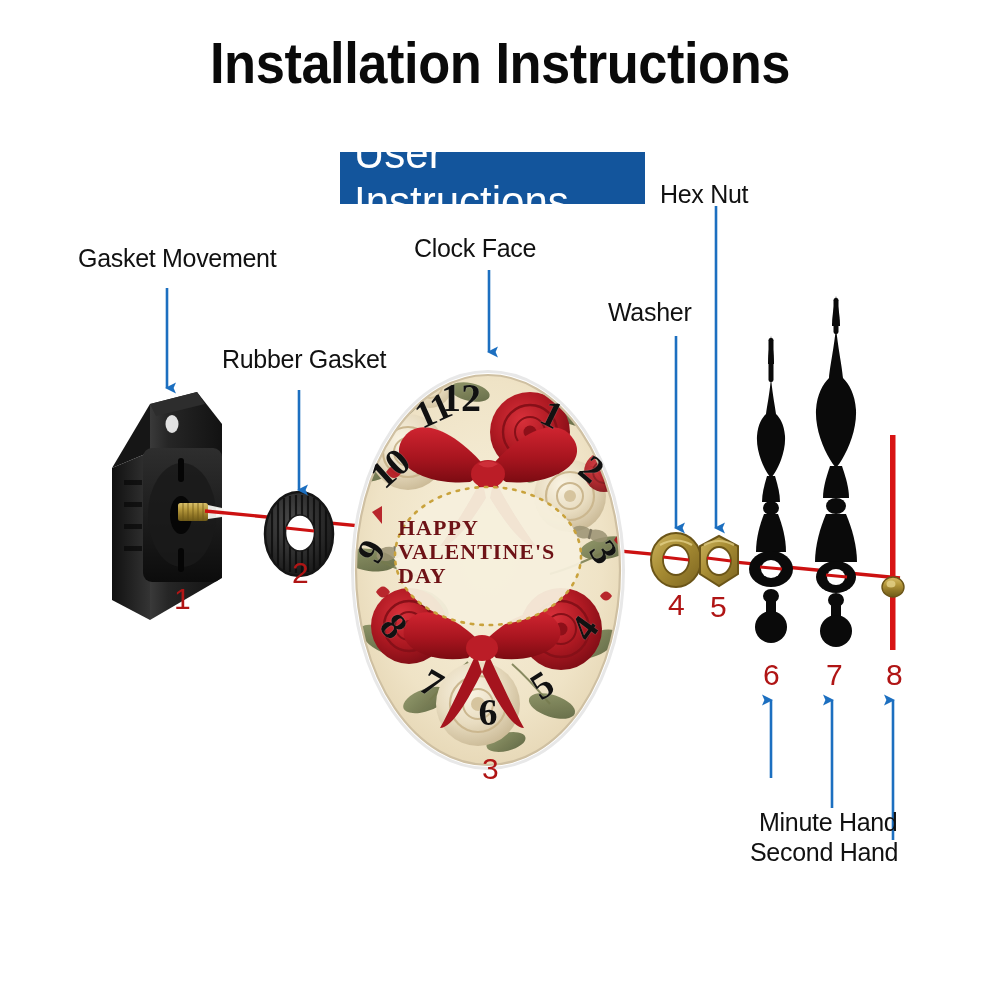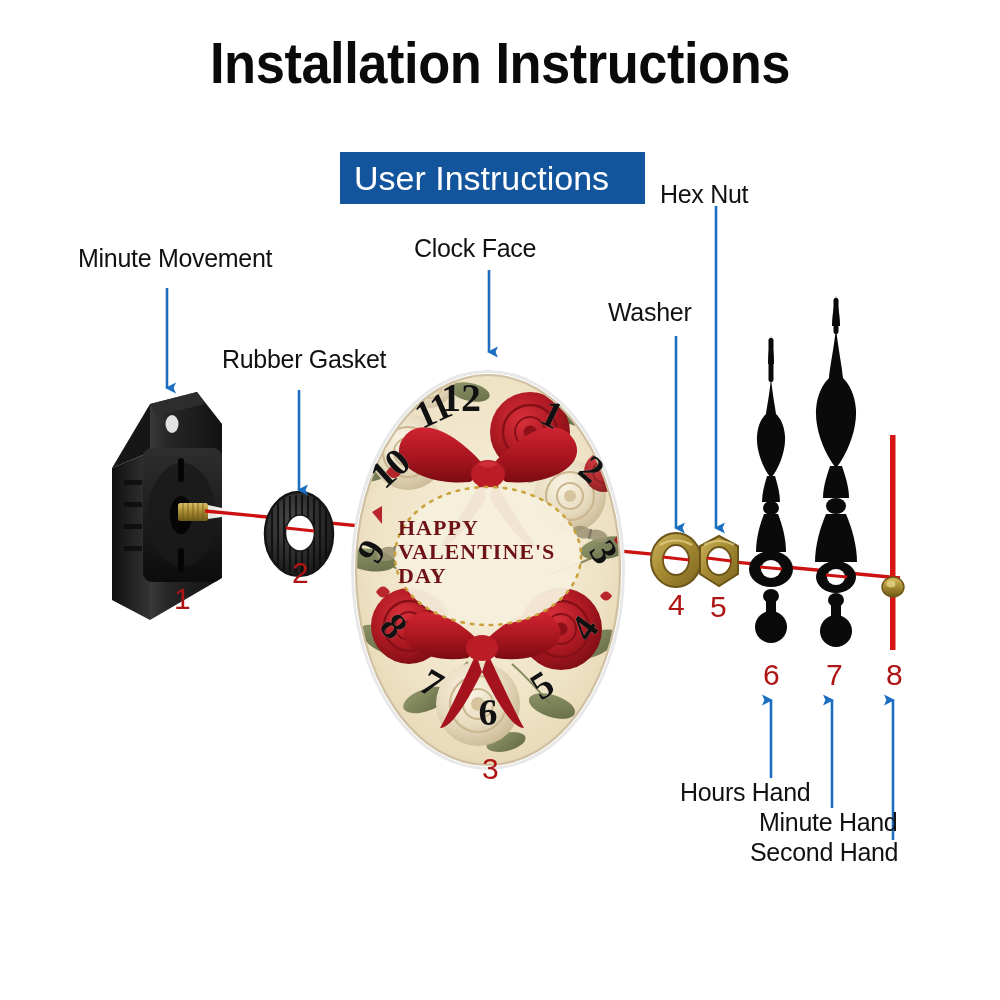--- a/index.html
+++ b/index.html
@@ -24,21 +24,21 @@
     transform:scaleX(0.92);
     white-space:nowrap;
   }
 
   
   .banner{
     position:absolute;left:340px;top:152px;
     width:305px;height:52px;
     background:#13559c;
     color:#ffffff;
-    font-size:34px;
+    font-size:42px;
     font-weight:normal;
     display:flex;align-items:center;
     padding-left:14px;
     box-sizing:border-box;
     letter-spacing:0px;
   }
 
   
   .lbl{
     position:absolute;
@@ -443,26 +443,25 @@
     <div class="cf-num" style="left:370px;top:446px;width:40px;text-align:center;font-size:38px;transform:rotate(-42deg);">10</div>
     <div class="cf-num" style="left:413px;top:388px;width:40px;text-align:center;font-size:38px;transform:rotate(-24deg);">11</div>
   </div>
 
   <div class="cf-center" style="left:398px;top:516px;width:180px;">
     <div style="font-size:22px;">HAPPY</div>
     <div style="font-size:22px;">VALENTINE'S</div>
     <div style="font-size:22px;">DAY</div>
   </div>
 
-  <div class="lbl" style="left:78px;top:244px;">Minute Movement</div>
+  <div class="lbl" style="left:78px;top:244px;">Gasket Movement</div>
   <div class="lbl" style="left:222px;top:345px;">Rubber Gasket</div>
   <div class="lbl" style="left:414px;top:234px;">Clock Face</div>
   <div class="lbl" style="left:608px;top:298px;">Washer</div>
   <div class="lbl" style="left:660px;top:180px;">Hex Nut</div>
-  <div class="lbl" style="left:680px;top:778px;">Hours Hand</div>
   <div class="lbl" style="left:715px;top:808px;margin-left:44px;">Minute Hand</div>
   <div class="lbl" style="left:750px;top:838px;">Second Hand</div>
 
   <div class="num" style="left:174px;top:582px;">1</div>
   <div class="num" style="left:292px;top:556px;">2</div>
   <div class="num" style="left:482px;top:752px;">3</div>
   <div class="num" style="left:668px;top:588px;">4</div>
   <div class="num" style="left:710px;top:590px;">5</div>
   <div class="num" style="left:763px;top:658px;">6</div>
   <div class="num" style="left:826px;top:658px;">7</div>

